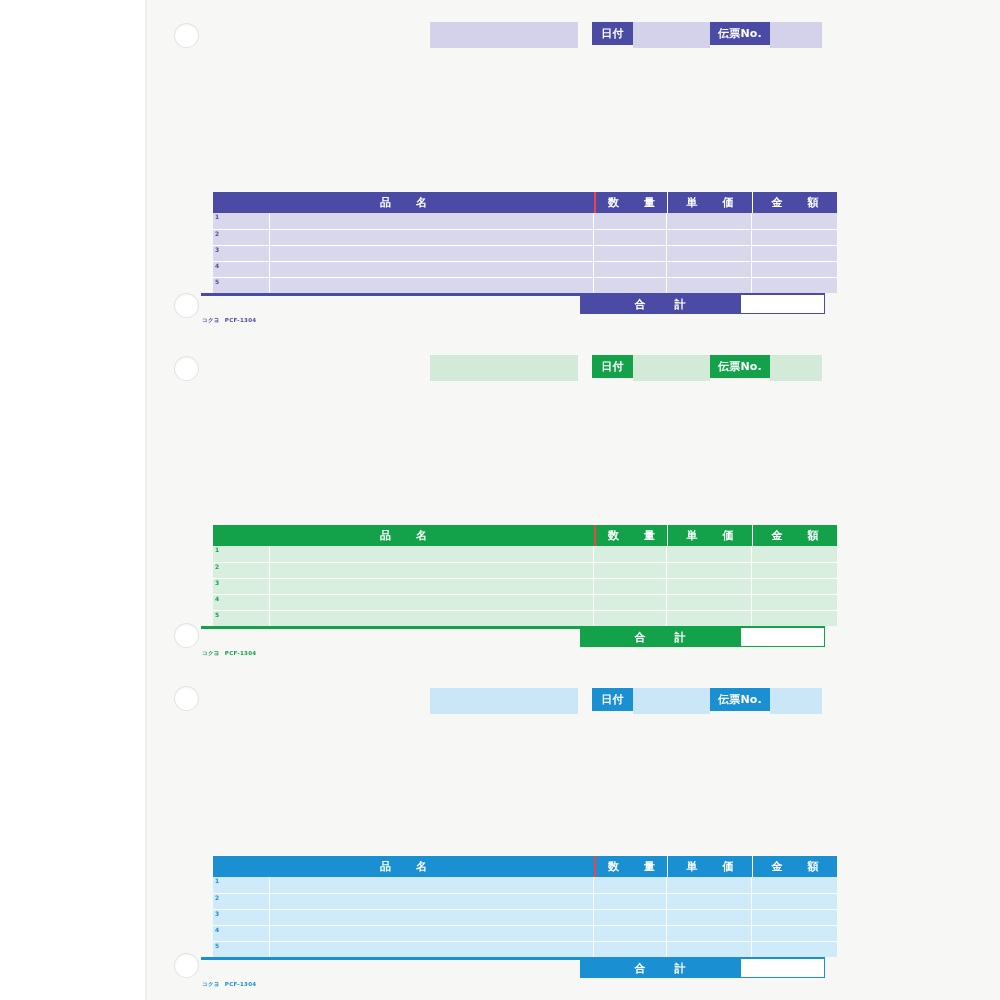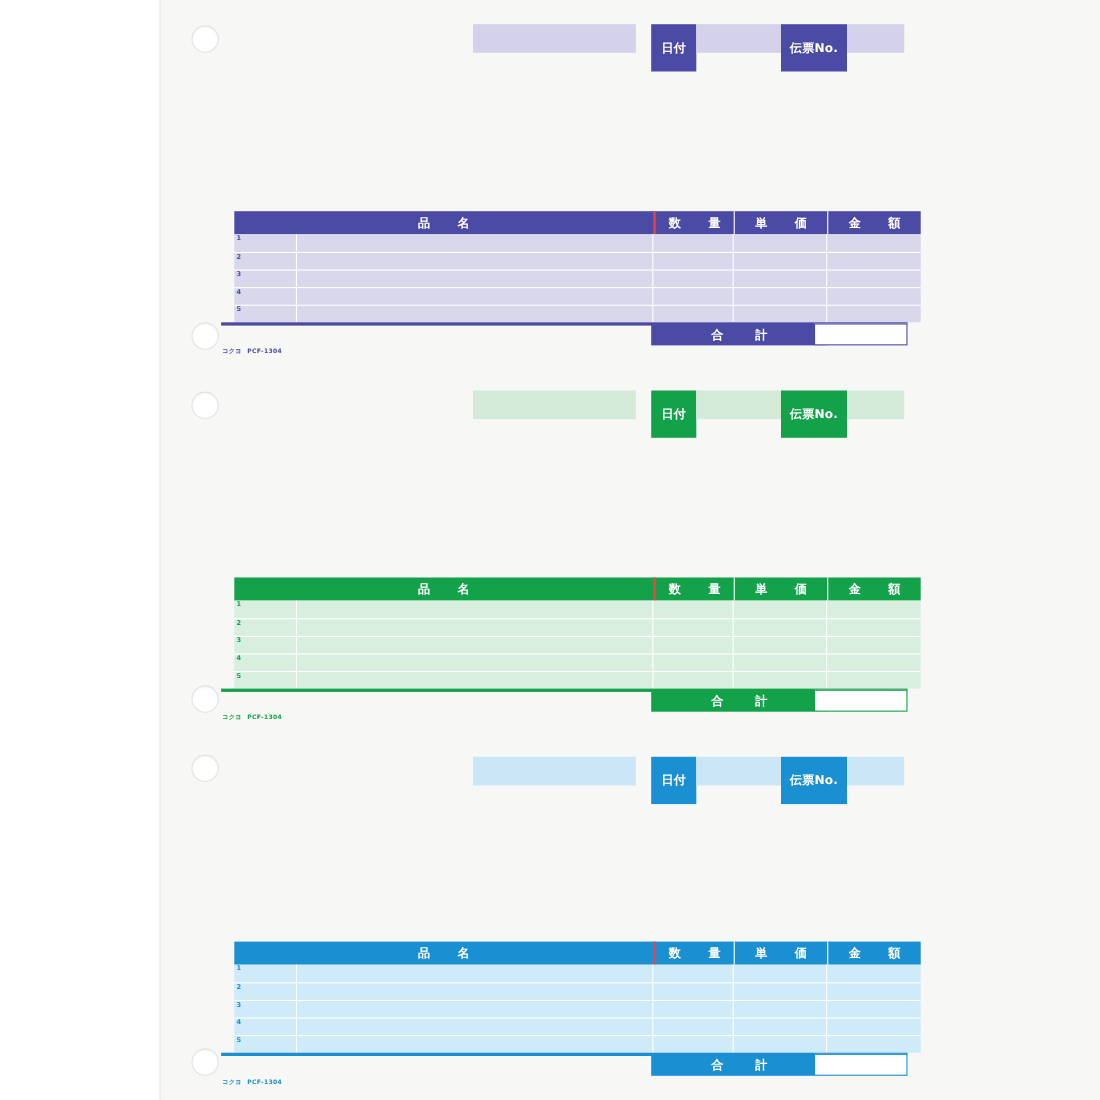--- a/index.html
+++ b/index.html
@@ -55,21 +55,21 @@
     width: 1000px;
   }
   .info-wide {
     position: absolute;
     left: 430px;
     width: 148px;
     height: 26px;
   }
   .lbl {
     position: absolute;
-    height: 43px;
+    height: 23px;
     display: flex;
     align-items: center;
     justify-content: center;
     color: #ffffff;
     font-size: 11px;
     font-weight: bold;
     letter-spacing: 0.2px;
     line-height: 1;
     white-space: nowrap;
   }
@@ -133,21 +133,21 @@
   .tbl-baseline {
     position: absolute;
     left: 201px;
     width: 624px;
     height: 3px;
   }
 
   
   .total-bar {
     position: absolute;
-    left: 592px;
+    left: 580px;
     width: 160px;
     height: 20px;
     display: flex;
     align-items: center;
     justify-content: center;
     color: #ffffff;
     font-size: 11px;
     font-weight: bold;
     letter-spacing: 9px;
     text-indent: 9px;

